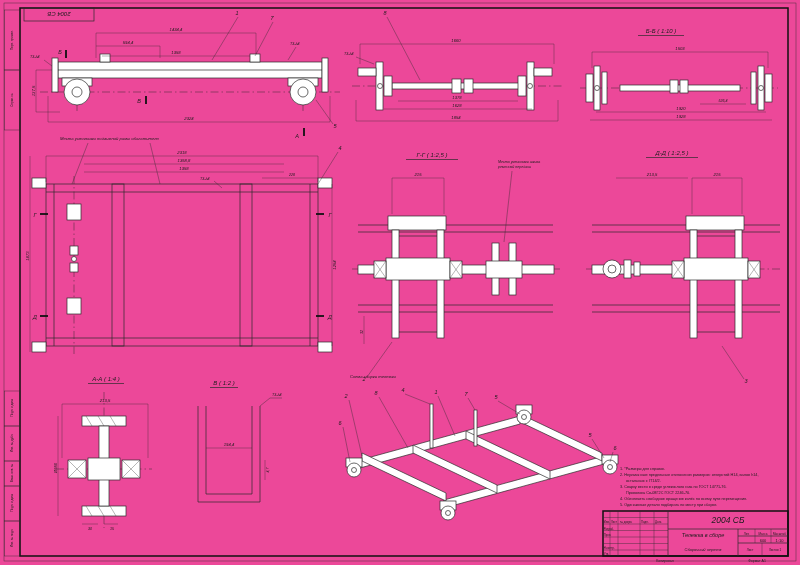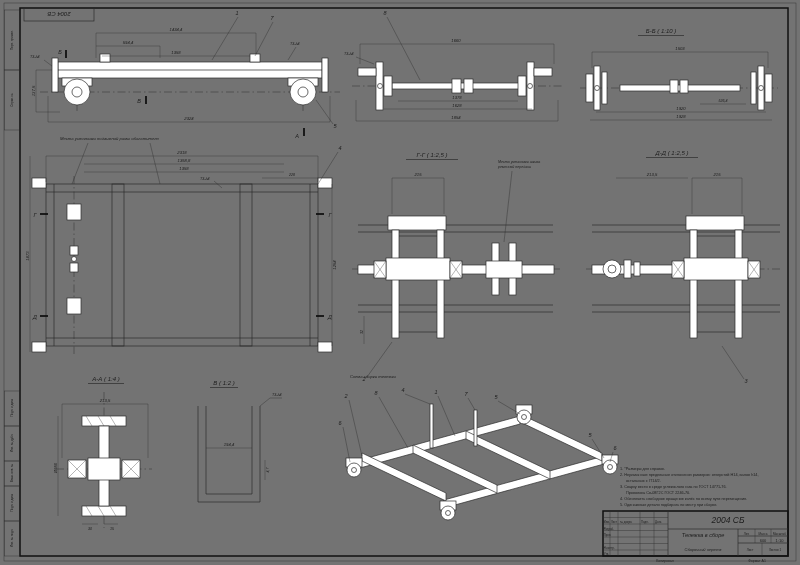--- a/index.html
+++ b/index.html
@@ -1,16 +1,16 @@
 <!DOCTYPE html>
 <html><head>
 <meta charset="utf-8">
 <style>
   html,body{margin:0;padding:0;background:#ffffff;}
-  .sheet{width:800px;height:565px;position:relative;background:#737373;overflow:hidden;}
+  .sheet{width:800px;height:565px;position:relative;background:#ec4899;overflow:hidden;}
   svg{display:block;}
   svg text{font-family:"Liberation Sans","DejaVu Sans",sans-serif;fill:#1d1d1d;font-style:italic;}
   .s   {stroke:#2b2b2b;stroke-width:.7;fill:none;}
   .sf  {stroke:#2b2b2b;stroke-width:.7;fill:#ffffff;}
   .thin{stroke:#2b2b2b;stroke-width:.4;fill:none;}
   .thick{stroke:#111;stroke-width:1.8;fill:none;}
   .frame{stroke:#111;stroke-width:1.5;fill:none;}
   .cl  {stroke:#2b2b2b;stroke-width:.45;fill:none;stroke-dasharray:8 3 1.5 3;}
   .dim {stroke:#2b2b2b;stroke-width:.35;fill:none;}
   .ld  {stroke:#2b2b2b;stroke-width:.4;fill:none;}

